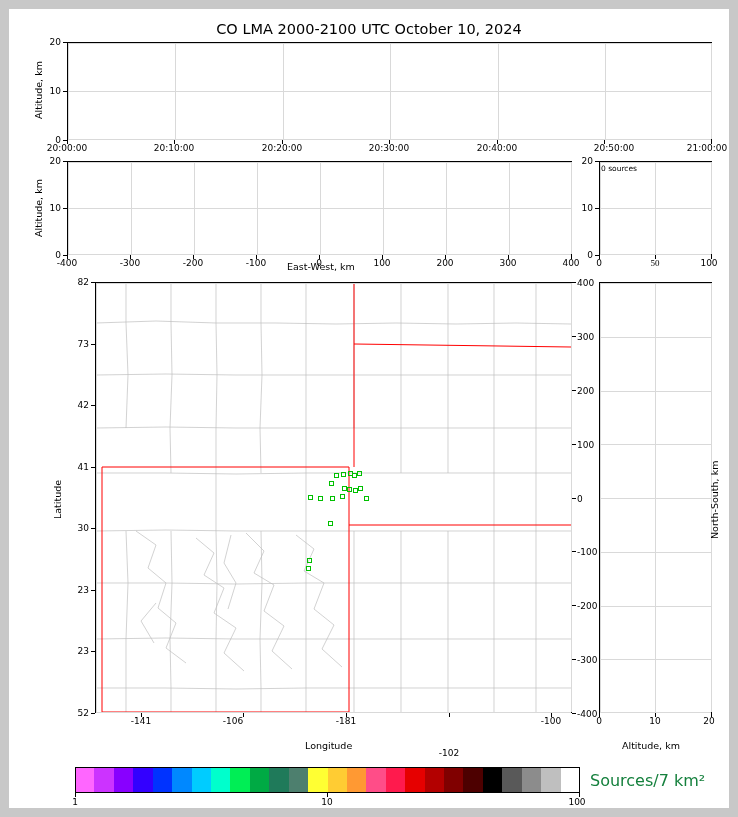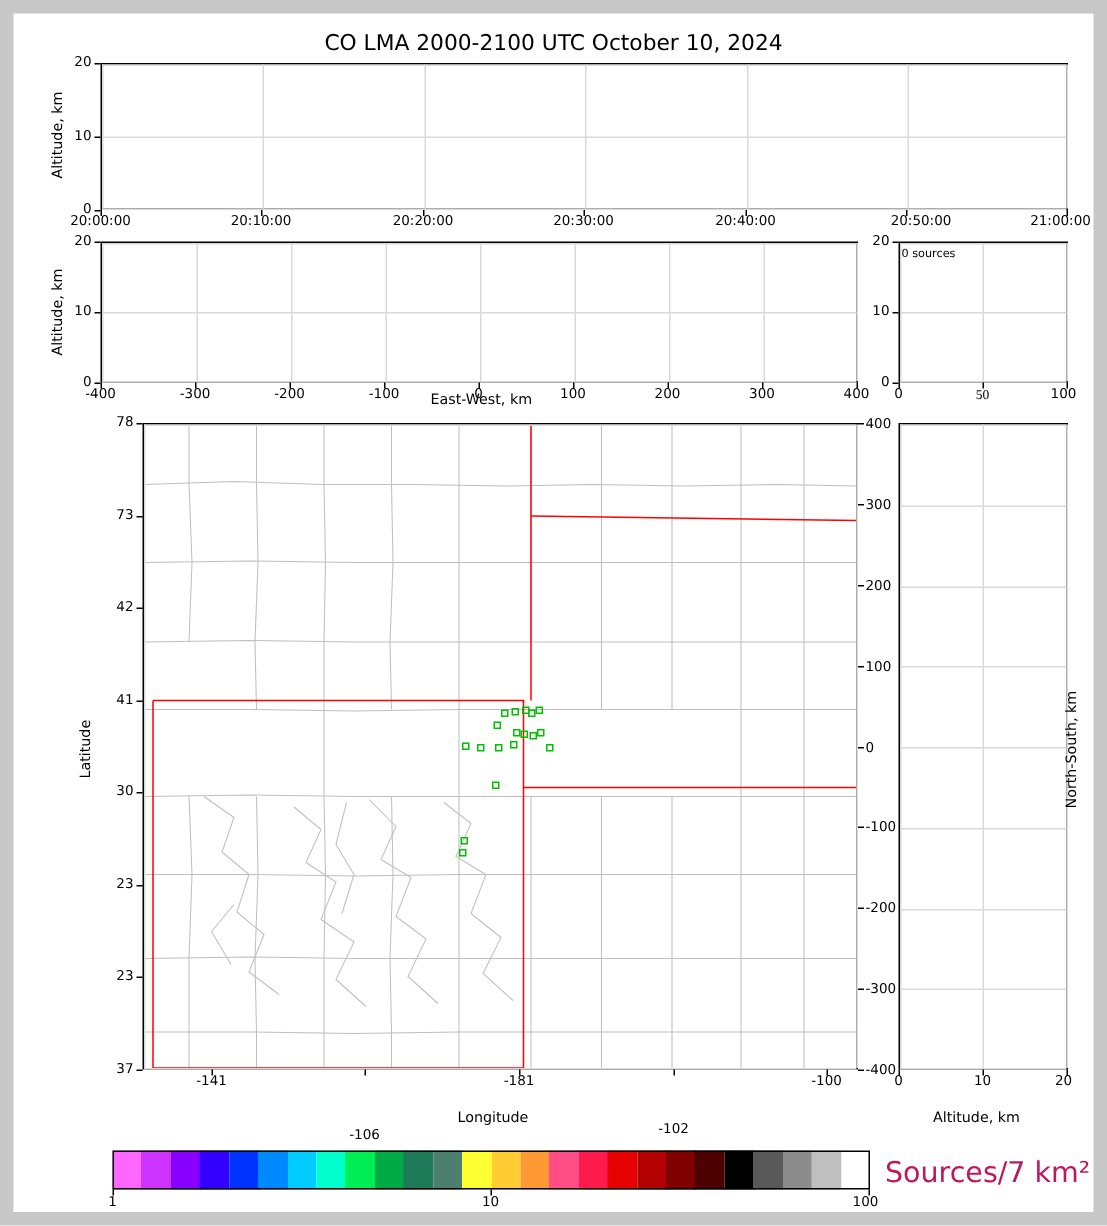--- a/index.html
+++ b/index.html
@@ -34,21 +34,21 @@
   #mapclip{position:absolute;overflow:hidden;}
   .statepath{fill:none;stroke:#ff0000;stroke-width:1;}
   .countypath{fill:none;stroke:#bfbfbf;stroke-width:0.7;}
   .src{position:absolute;width:5px;height:5px;border:1px solid #00c000;box-sizing:border-box;background:transparent;}
   
   #cbwrap{position:absolute;}
   .cbseg{position:absolute;top:0;height:26px;}
   #cbframe{position:absolute;box-sizing:border-box;border:1px solid #000;}
   .cbtick{position:absolute;background:#000;width:1px;height:4px;}
   .cblbl{position:absolute;font-size:9px;transform:translateX(-50%);}
-  #cbtitle{position:absolute;font-size:19px;color:#be185d;}
+  #cbtitle{position:absolute;font-size:16px;color:#15803d;}
 </style>
 </head>
 <body>
 
 <div id="page">
 
   <div id="title">CO LMA 2000-2100 UTC October 10, 2024</div>
 
   <div class="axes" style="left:58px;top:33px;width:645px;height:98px;">
     <div class="grid-v" style="left:0px;"></div>
@@ -230,42 +230,42 @@
     <div class="src" style="left:211px;top:275px;"></div>
     <div class="src" style="left:210px;top:283px;"></div>
   </div>
 
   <div class="tick tickx" style="left:132px;top:704px;"></div>
   <div class="tick tickx" style="left:234px;top:704px;"></div>
   <div class="tick tickx" style="left:337px;top:704px;"></div>
   <div class="tick tickx" style="left:440px;top:704px;"></div>
   <div class="tick tickx" style="left:542px;top:704px;"></div>
   <div class="lbl lblx" style="left:132px;top:707px;">-141</div>
-  <div class="lbl lblx" style="left:234px;top:707px;margin-top:36px;">-106</div>
+  <div class="lbl lblx" style="left:224px;top:707px;">-106</div>
   <div class="lbl lblx" style="left:337px;top:707px;">-181</div>
   <div class="lbl lblx" style="left:440px;top:707px;margin-top:32px;">-102</div>
   <div class="lbl lblx" style="left:542px;top:707px;">-100</div>
   <div class="axlabel" style="left:296px;top:731px;">Longitude</div>
 
   <div class="tick ticky" style="left:82px;top:704px;"></div>
   <div class="tick ticky" style="left:82px;top:642px;"></div>
   <div class="tick ticky" style="left:82px;top:581px;"></div>
   <div class="tick ticky" style="left:82px;top:519px;"></div>
   <div class="tick ticky" style="left:82px;top:458px;"></div>
   <div class="tick ticky" style="left:82px;top:396px;"></div>
   <div class="tick ticky" style="left:82px;top:335px;"></div>
   <div class="tick ticky" style="left:82px;top:273px;"></div>
-  <div class="lbl lbly" style="left:60px;top:704px;width:20px;">37</div>
+  <div class="lbl lbly" style="left:60px;top:704px;width:20px;">52</div>
   <div class="lbl lbly" style="left:60px;top:642px;width:20px;">23</div>
   <div class="lbl lbly" style="left:60px;top:581px;width:20px;">23</div>
   <div class="lbl lbly" style="left:60px;top:519px;width:20px;">30</div>
   <div class="lbl lbly" style="left:60px;top:458px;width:20px;">41</div>
   <div class="lbl lbly" style="left:60px;top:396px;width:20px;">42</div>
   <div class="lbl lbly" style="left:60px;top:335px;width:20px;">73</div>
-  <div class="lbl lbly" style="left:60px;top:273px;width:20px;">78</div>
+  <div class="lbl lbly" style="left:60px;top:273px;width:20px;">82</div>
   <div class="axlabel rot" style="left:43px;top:510px;">Latitude</div>
 
   <div class="tick ticky" style="left:563px;top:704px;"></div>
   <div class="tick ticky" style="left:563px;top:650px;"></div>
   <div class="tick ticky" style="left:563px;top:596px;"></div>
   <div class="tick ticky" style="left:563px;top:542px;"></div>
   <div class="tick ticky" style="left:563px;top:489px;"></div>
   <div class="tick ticky" style="left:563px;top:435px;"></div>
   <div class="tick ticky" style="left:563px;top:381px;"></div>
   <div class="tick ticky" style="left:563px;top:327px;"></div>

